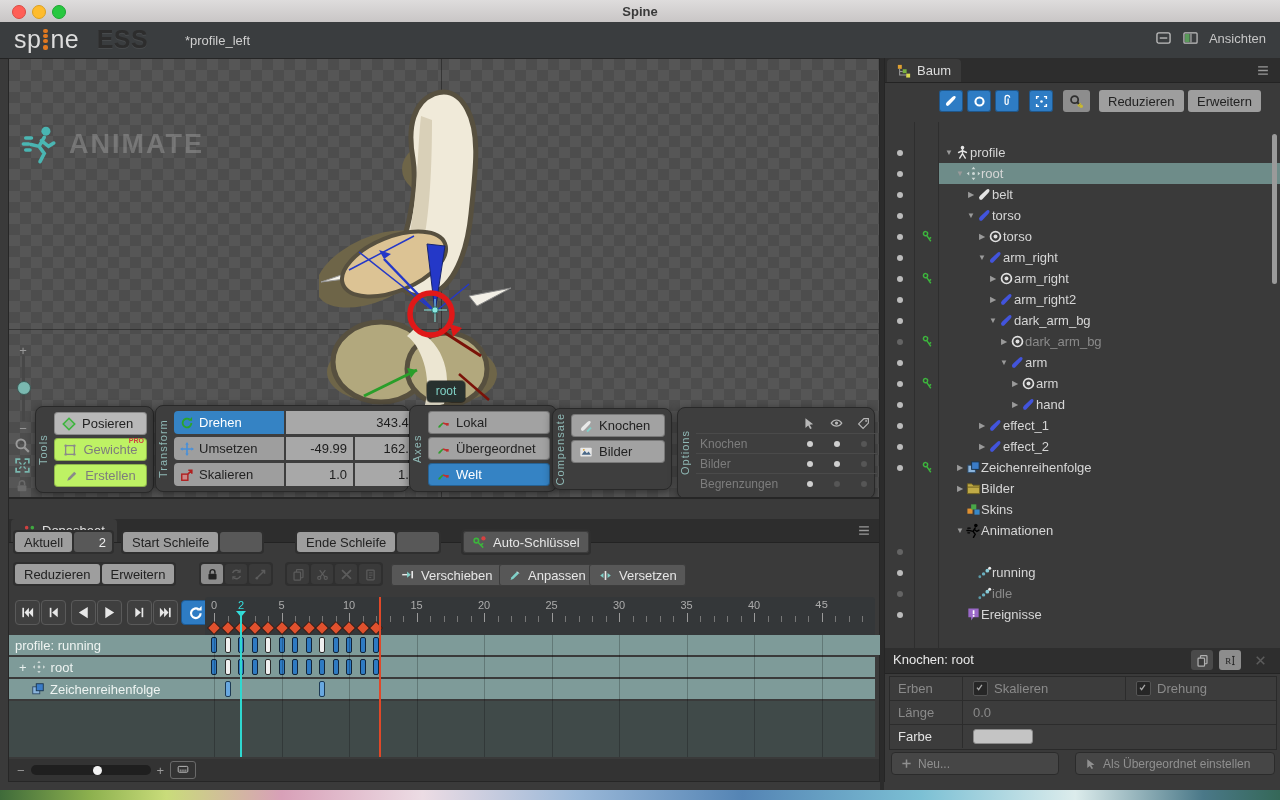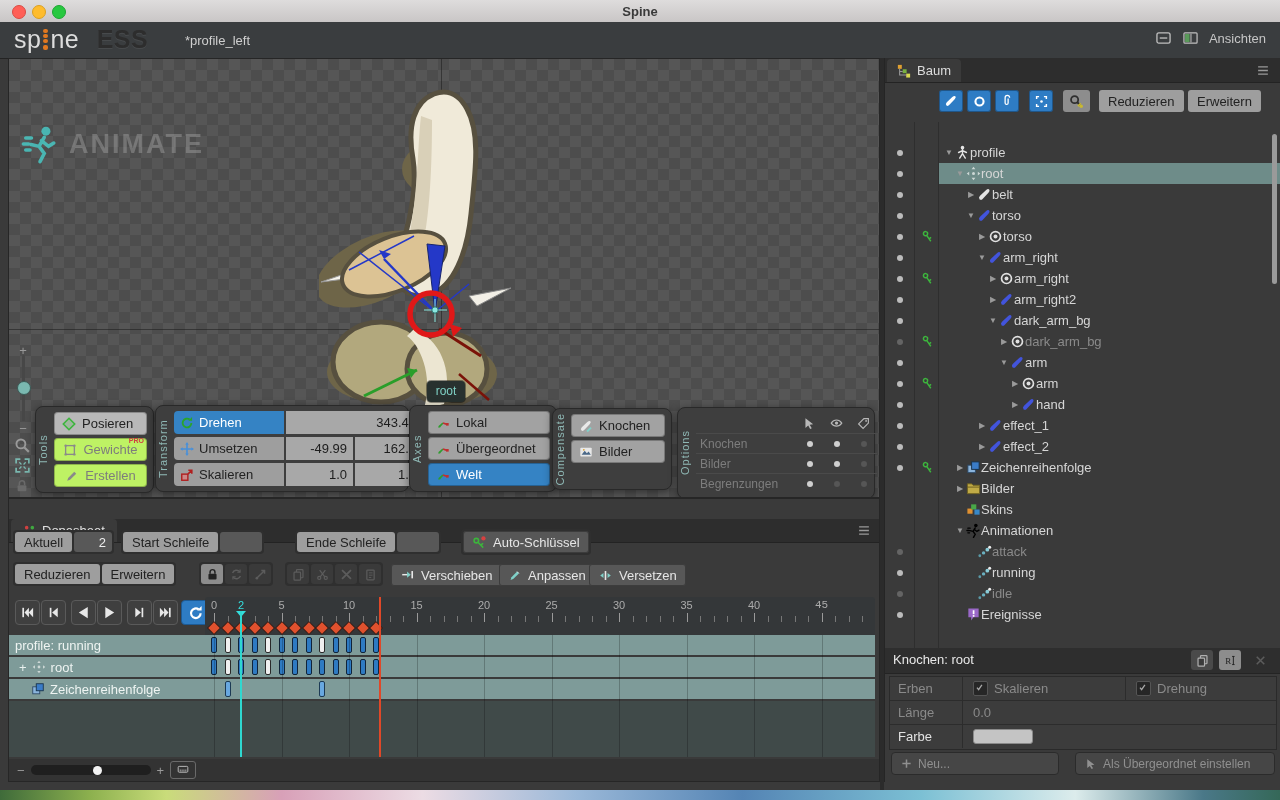--- a/index.html
+++ b/index.html
@@ -767,21 +767,21 @@
       <div class="rlbl" style="left: 279px;">20</div>
       <div class="rlbl" style="left: 346.5px;">25</div>
       <div class="rlbl" style="left: 414px;">30</div>
       <div class="rlbl" style="left: 481.5px;">35</div>
       <div class="rlbl" style="left: 549px;">40</div>
       <div class="rlbl" style="left: 616.5px; font-family: Liberation Mono, monospace;">45</div>
       <div class="rlbl cur" style="left: 36px;">2</div>
       <div class="curmark" style="left: 31px; top: 14px;"></div>
     </div>
   <div id="ds-timeline">
-      <div class="ds-row" style="top: 136px;">
+      <div class="ds-row" style="top: 136px; padding-left: 28px;">
         <div class="ds-row-label" style="left: 6px;">
           <span>profile: running</span>
         </div>
         <div class="kf blue" style="left: 202px;"></div>
         <div class="kf blue" style="left: 229px;"></div>
         <div class="kf blue" style="left: 242.5px;"></div>
         <div class="kf blue" style="left: 269.5px;"></div>
         <div class="kf blue" style="left: 283px;"></div>
         <div class="kf blue" style="left: 296.5px;"></div>
         <div class="kf blue" style="left: 323.5px;"></div>
@@ -1282,32 +1282,20 @@
             </svg>
           </span>
           <span class="tlabel">Animationen</span>
         </span>
       </div>
       <div class="trow">
         <span class="tdot-cell">
           <span class="tdot dim"></span>
         </span>
         <span class="tkey-cell"></span>
-        <span class="tcontent" style="padding-left: 26px;">
-          <span class="tarrow"></span>
-          <span class="ic" style="width: 15px; height: 15px;">
-            <svg viewBox="0 0 16 16">
-              <circle cx="3" cy="12.5" r="1.5" fill="#5a9aa8"></circle>
-              <circle cx="7" cy="9.5" r="1.8" fill="#6ab0c0"></circle>
-              <circle cx="11" cy="6" r="2" fill="#88ccd8"></circle>
-              <circle cx="13.5" cy="3.5" r="1.6" fill="#f0f0f0"></circle>
-            </svg>
-          </span>
-          <span class="tlabel dim">attack</span>
-        </span>
       </div>
       <div class="trow">
         <span class="tdot-cell">
           <span class="tdot on"></span>
         </span>
         <span class="tkey-cell"></span>
         <span class="tcontent" style="padding-left: 26px;">
           <span class="tarrow"></span>
           <span class="ic" style="width: 15px; height: 15px;">
             <svg viewBox="0 0 16 16">

